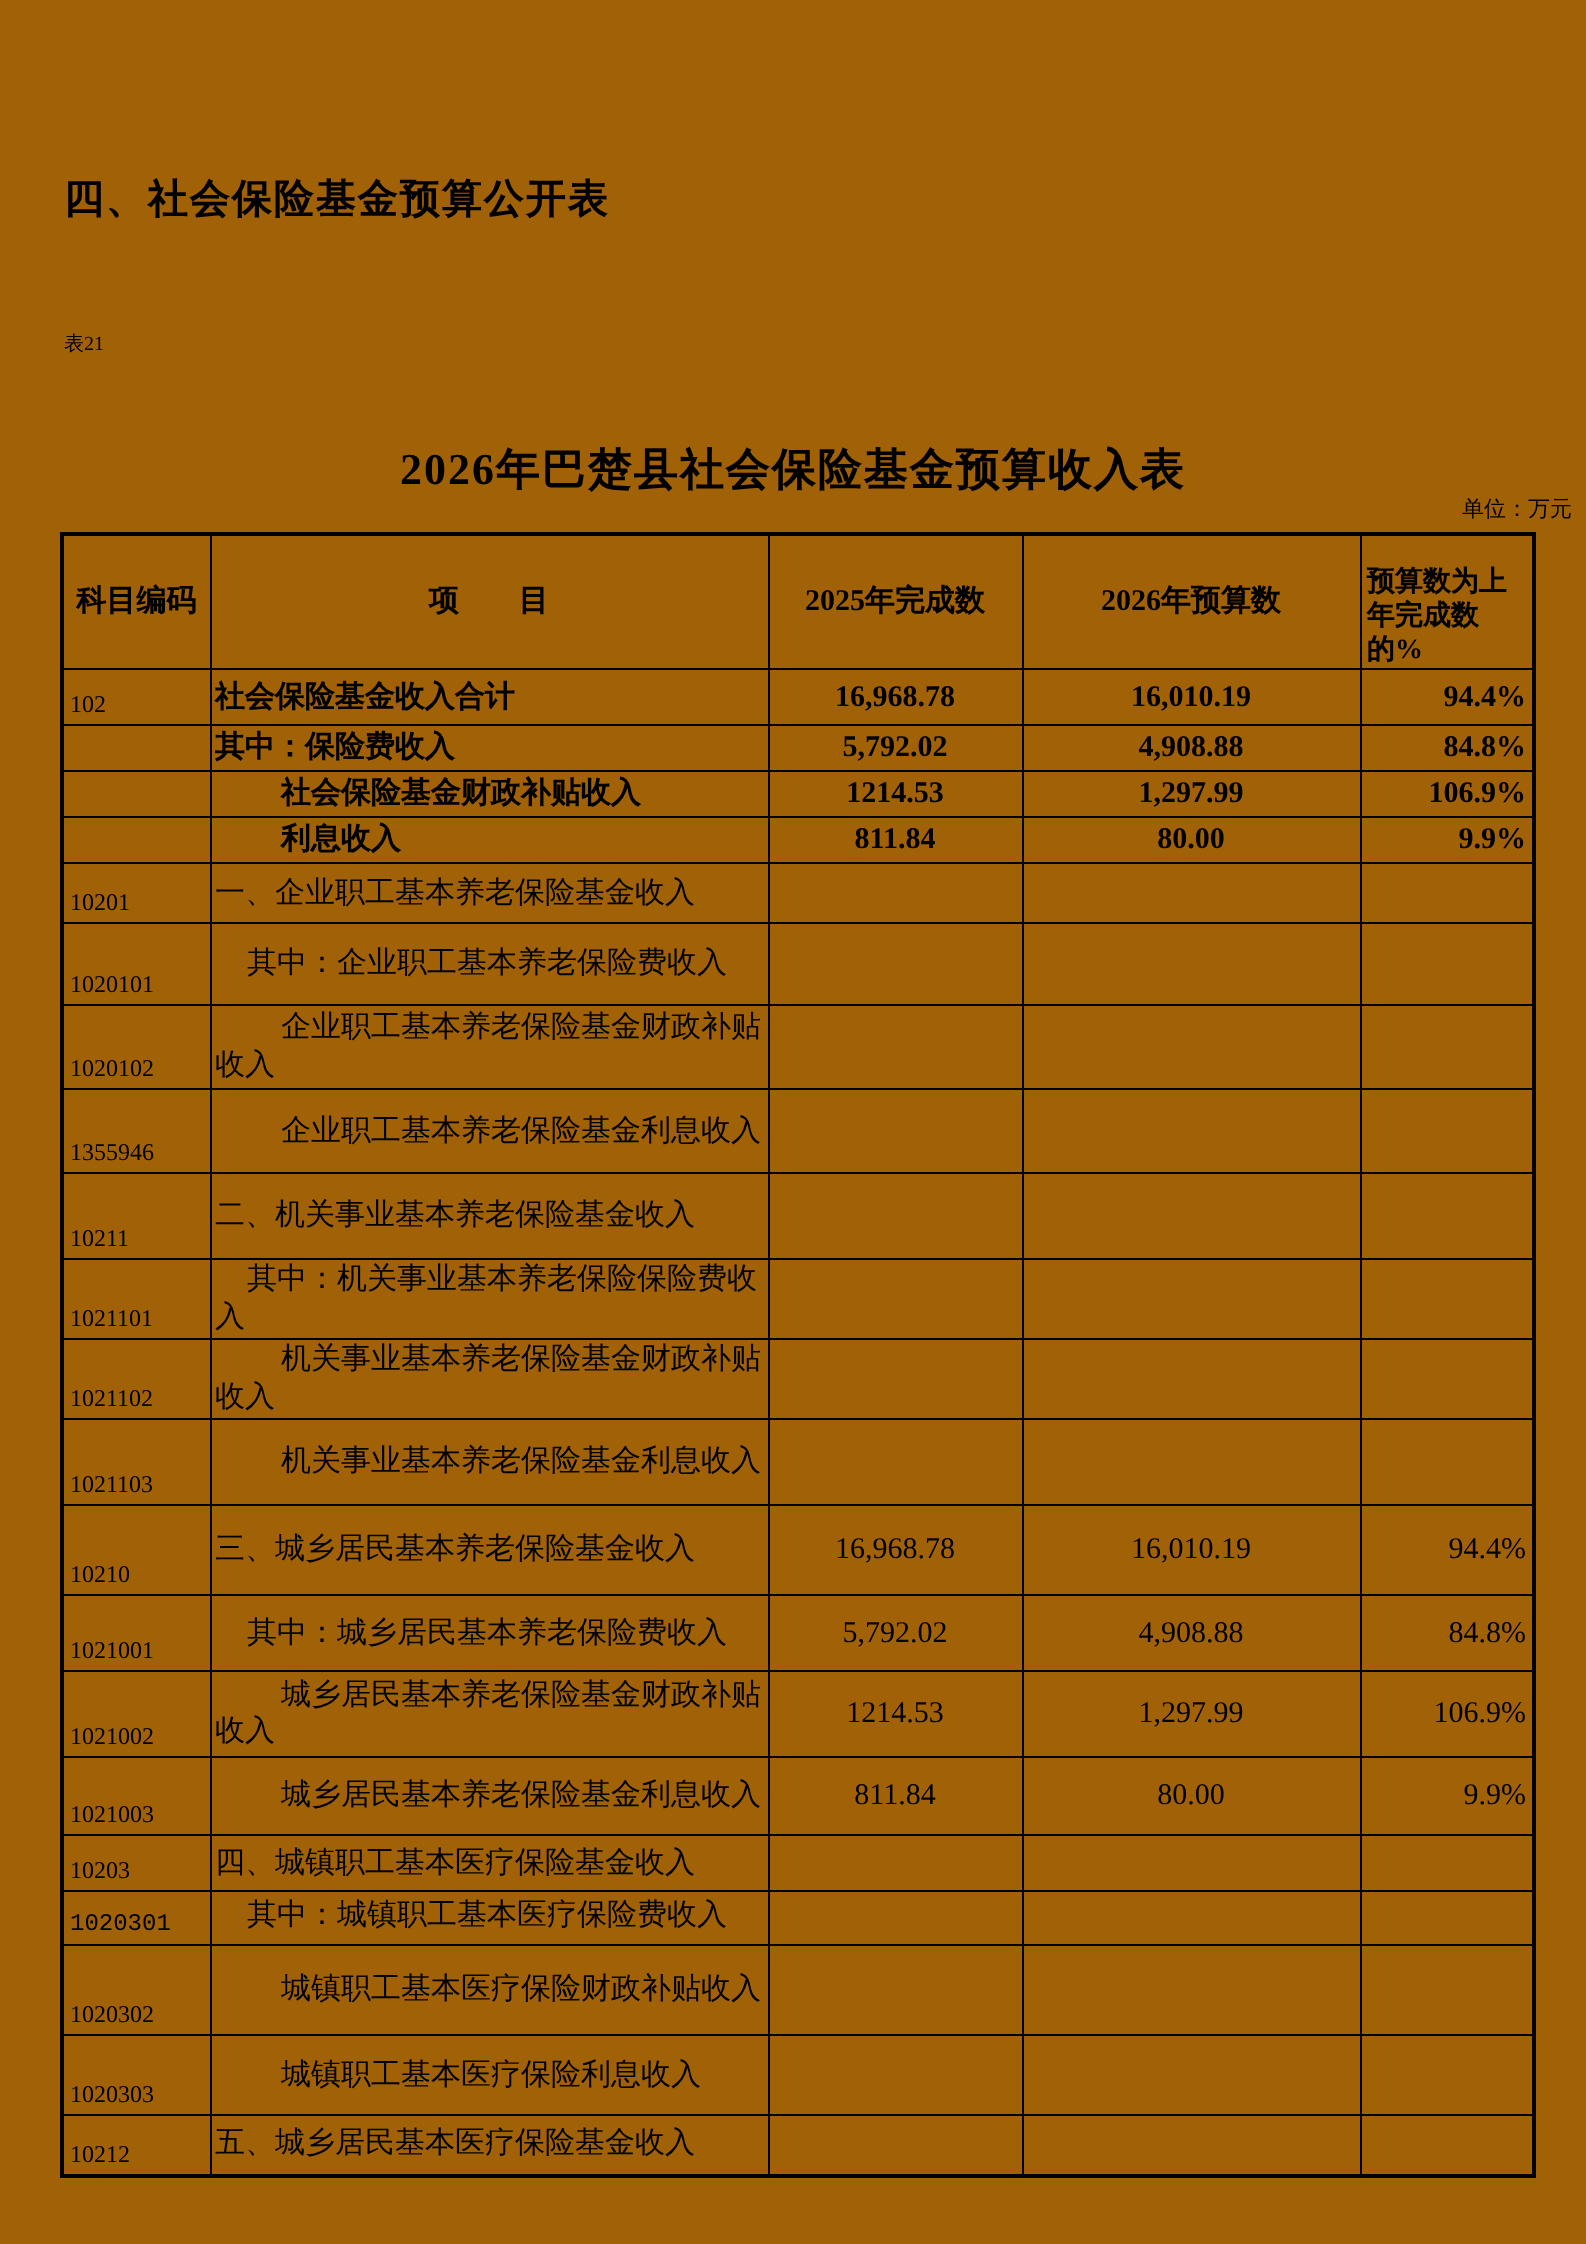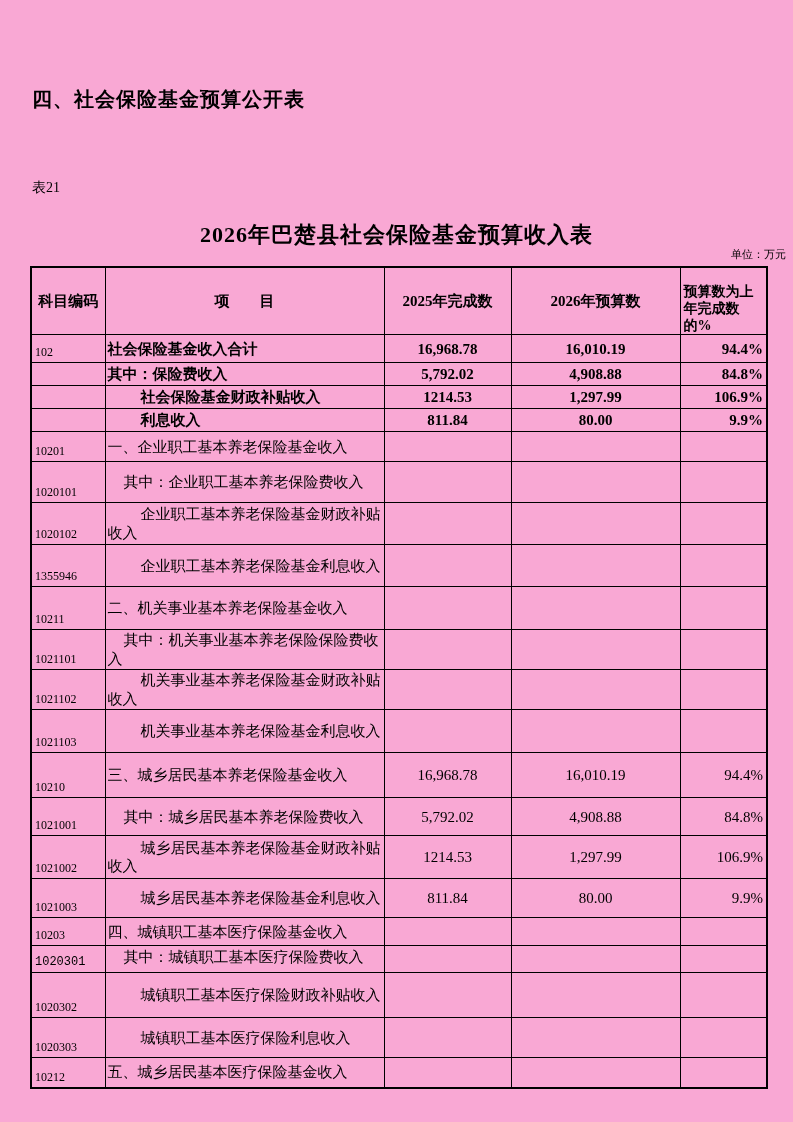--- a/index.html
+++ b/index.html
@@ -1,38 +1,38 @@
 <!DOCTYPE html>
 <html><head>
 <meta charset="utf-8">
 <style>
   html, body { margin: 0; padding: 0; background: #ffffff; }
   .page {
     position: relative;
     width: 793px;
     height: 1122px;
-    background: #f9a8d4;
+    background: #a16207;
     color: #000000;
     font-family: "Liberation Serif", "DejaVu Serif", serif;
     overflow: hidden;
   }
   .section-heading {
     position: absolute;
     left: 32px;
     top: 86px;
     font-size: 20px;
     font-weight: bold;
     font-family: "Liberation Sans", "DejaVu Sans", sans-serif;
     letter-spacing: 1px;
   }
   .table-label {
     position: absolute;
     left: 32px;
-    top: 179px;
-    font-size: 14px;
+    top: 165px;
+    font-size: 10px;
   }
   .table-title {
     position: absolute;
     left: 0;
     top: 220px;
     width: 100%;
     text-align: center;
     font-size: 22px;
     font-weight: bold;
     letter-spacing: 1px;

